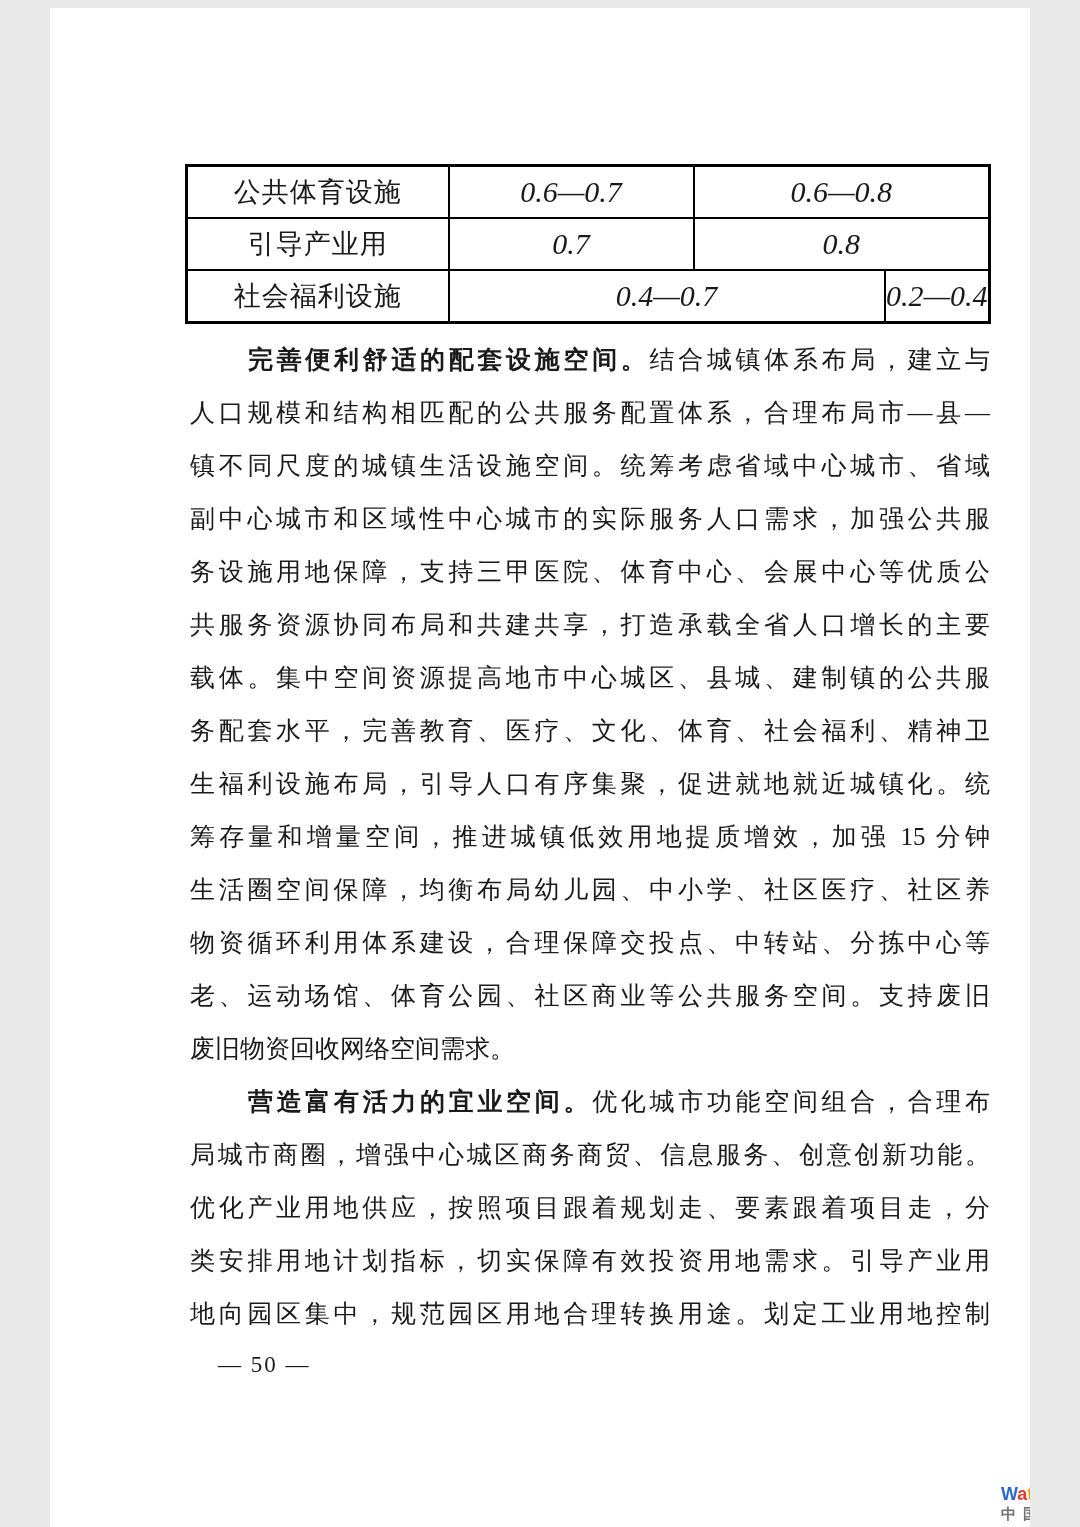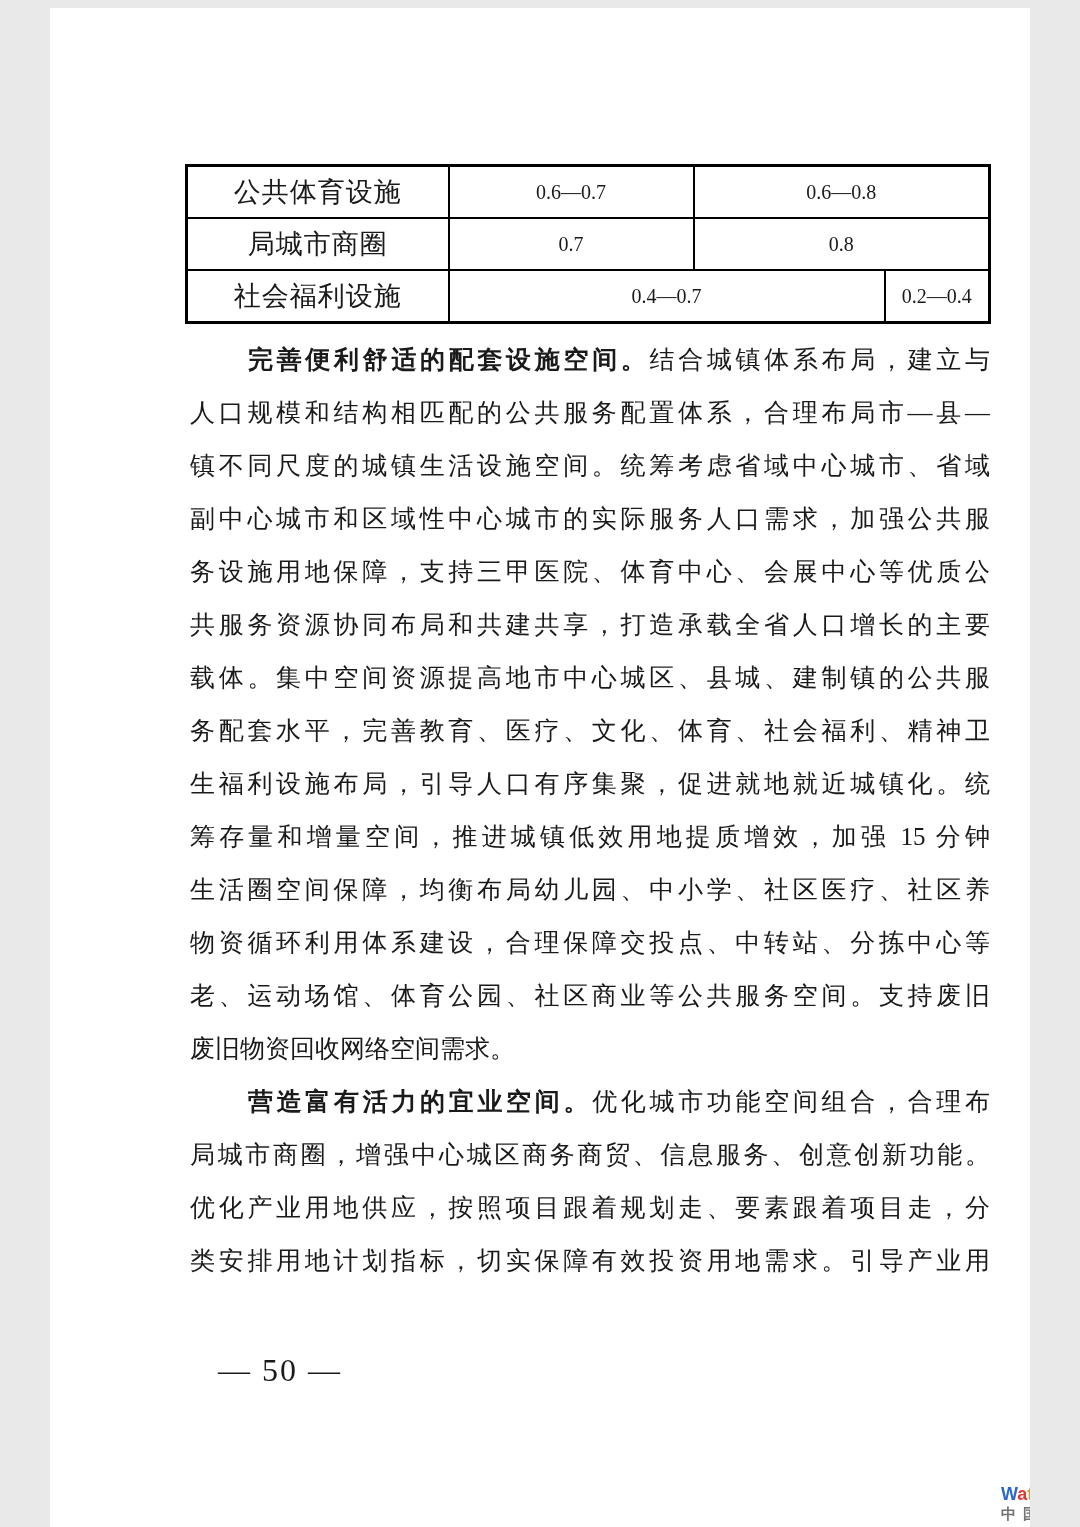--- a/index.html
+++ b/index.html
@@ -22,41 +22,41 @@
   }
   table.std{border:3px solid #000;}
   table.std td{
     border:2px solid #000;
     text-align:center;vertical-align:middle;
     height:50px;
     font-size:27px;
     padding:0;
     letter-spacing:1px;
   }
-  table.std td.num{font-size:20px;letter-spacing:0;}
+  table.std td.num{font-size:30px;letter-spacing:0;font-style:italic;}
 
   
   .body-text{
     position:absolute;left:140px;top:325px;width:800px;
     font-size:25px;line-height:53px;
   }
   .body-text .line{
     text-align:justify;
     text-align-last:justify;
     height:53px;
     overflow:hidden;
   }
   .body-text .line.end{text-align-last:left;}
   .body-text .line.indent{text-indent:58px;}
   .body-text b{font-weight:700;}
 
   
   .page-number{
     position:absolute;left:168px;top:1344px;
-    font-size:32px;letter-spacing:2px;
+    font-size:23px;letter-spacing:2px;
   }
 
   
   .logo{
     position:absolute;left:951px;top:1476px;width:124px;
     font-family:"Liberation Sans","DejaVu Sans",sans-serif;
     line-height:1;
     user-select:none;
   }
   .logo-top{display:flex;align-items:baseline;white-space:nowrap;}
@@ -86,21 +86,21 @@
         <col style="width:191px">
         <col style="width:105px">
     </colgroup>
     <tbody>
       <tr>
         <td>公共体育设施</td>
         <td class="num">0.6—0.7</td>
         <td class="num" colspan="2">0.6—0.8</td>
       </tr>
       <tr>
-        <td>局城市商圈</td>
+        <td>引导产业用</td>
         <td class="num">0.7</td>
         <td class="num" colspan="2">0.8</td>
       </tr>
       <tr>
         <td>社会福利设施</td>
         <td class="num" colspan="2">0.4—0.7</td>
         <td class="num">0.2—0.4</td>
       </tr>
     </tbody>
   </table>
@@ -117,20 +117,21 @@
       <div class="line"><span>生福利设施布局，引导人口有序集聚，促进就地就近城镇化。统</span></div>
       <div class="line"><span>筹存量和增量空间，推进城镇低效用地提质增效，加强 15 分钟</span></div>
       <div class="line"><span>生活圈空间保障，均衡布局幼儿园、中小学、社区医疗、社区养</span></div>
       <div class="line"><span>物资循环利用体系建设，合理保障交投点、中转站、分拣中心等</span></div>
       <div class="line"><span>老、运动场馆、体育公园、社区商业等公共服务空间。支持废旧</span></div>
       <div class="line end"><span>废旧物资回收网络空间需求。</span></div>
       <div class="line indent"><b>营造富有活力的宜业空间。</b><span>优化城市功能空间组合，合理布</span></div>
       <div class="line"><span>局城市商圈，增强中心城区商务商贸、信息服务、创意创新功能。</span></div>
       <div class="line"><span>优化产业用地供应，按照项目跟着规划走、要素跟着项目走，分</span></div>
       <div class="line"><span>类安排用地计划指标，切实保障有效投资用地需求。引导产业用</span></div>
+      <div class="line"><span>地向园区集中，规范园区用地合理转换用途。划定工业用地控制</span></div>
     </div>
 
   <div class="page-number">— 50 —</div>
 
   <div class="logo">
     <div class="logo-top">
       <span class="logo-word"><span style="color: rgb(42, 103, 207);">W</span><span style="color: rgb(224, 57, 47);">a</span><span style="color: rgb(240, 156, 0);">t</span><span style="color: rgb(42, 103, 207);">e</span><span style="color: rgb(85, 168, 41);">r</span></span>
         <span class="logo-num" style="color: #7f1d1d; text-align: center;">8848</span>
         <span class="logo-dom" style="color: rgb(240, 124, 0);">.com</span>
     </div>

